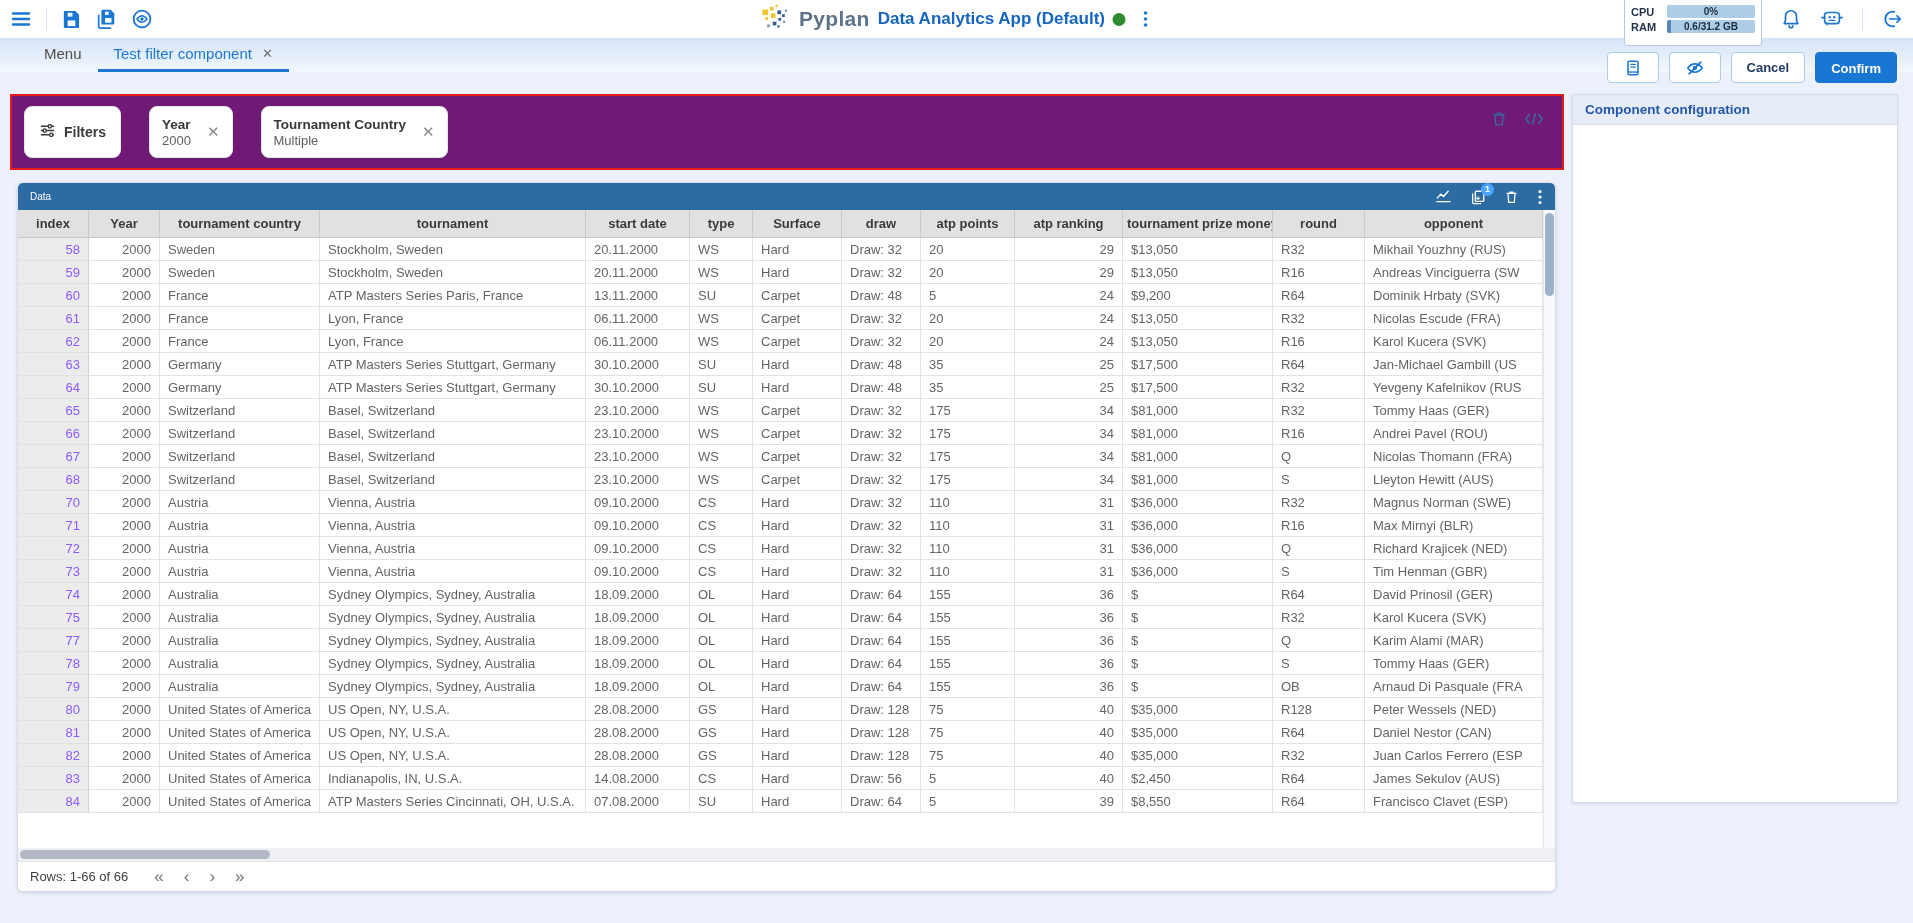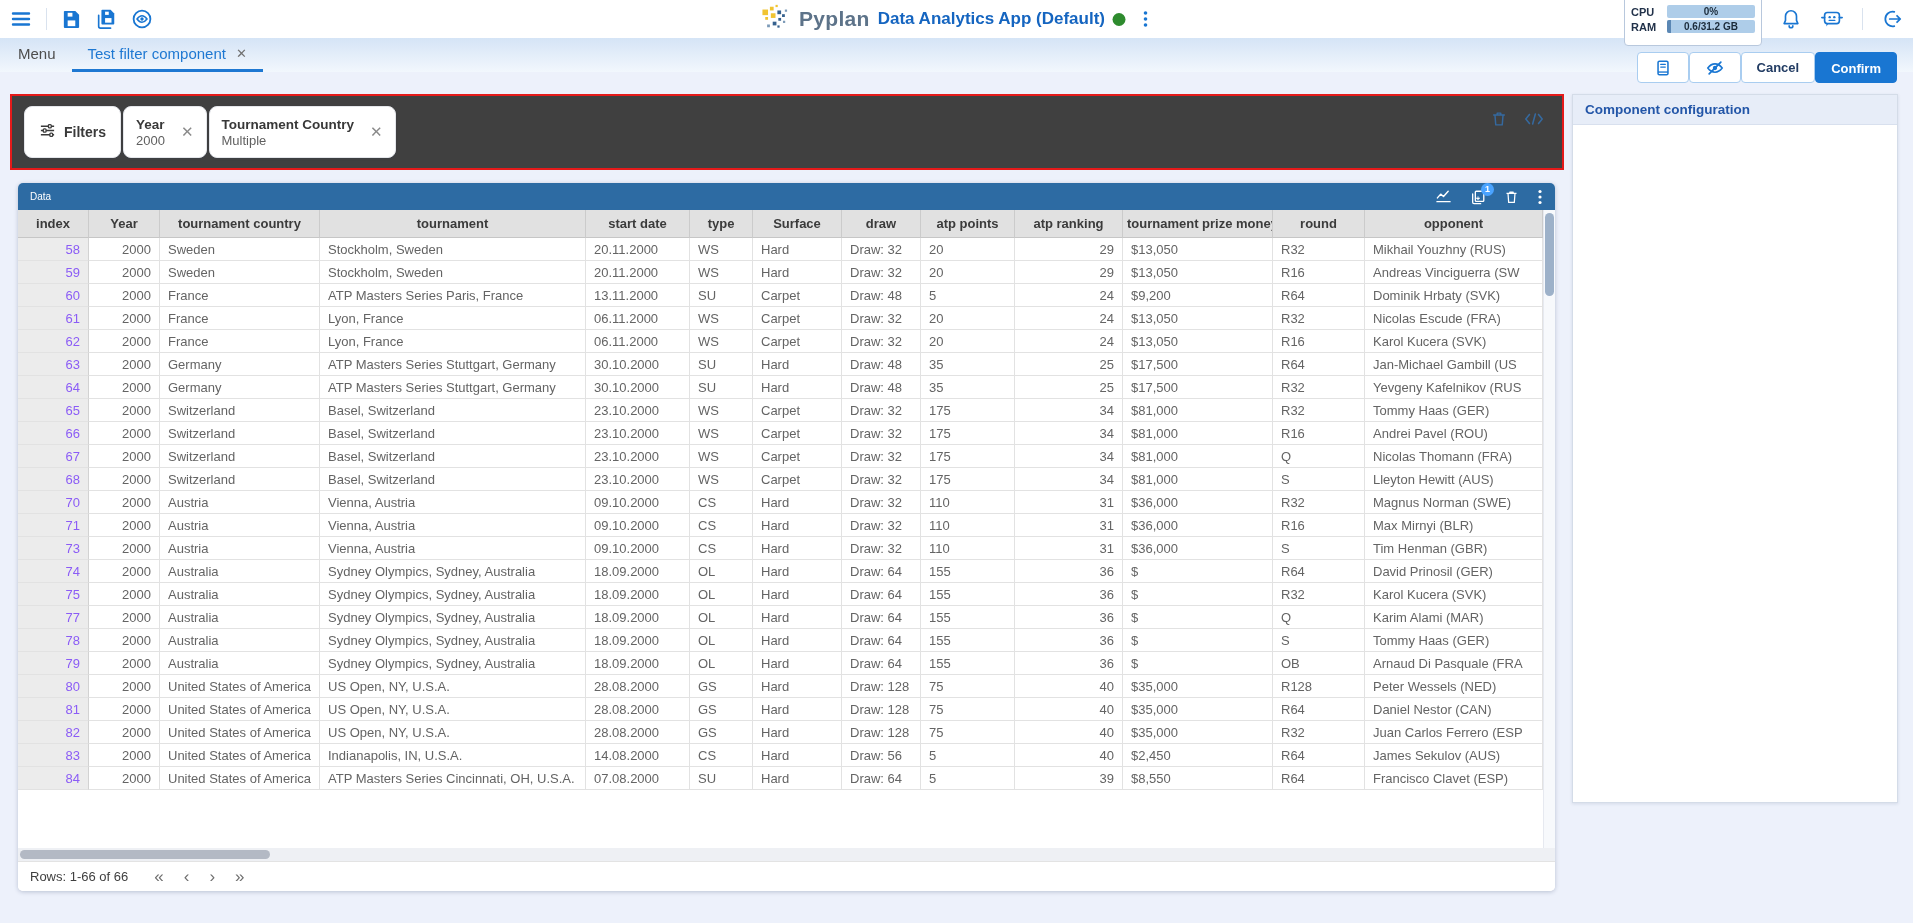--- a/index.html
+++ b/index.html
@@ -18,38 +18,38 @@
   .status-dot { width:13px; height:13px; border-radius:50%; background:#2e8b2e; display:inline-block; }
   .sysbox { border:1px solid #b8c8dd; border-radius:4px; padding:12px 6px; display:flex; flex-direction:column; gap:2px; background:#fff; }
   .sysrow { display:flex; align-items:center; gap:6px; }
   .syslabel { font-size:11px; font-weight:700; color:#22324a; width:30px; }
   .sysbar { width:88px; height:13px; background:#aecde9; border-radius:2px; position:relative; text-align:center;
     font-size:10px; font-weight:700; color:#1b2b3a; line-height:13px; overflow:hidden; }
   .sysbar .used { position:absolute; left:0; top:0; bottom:0; width:4px; background:#5b87b4; }
 
   
   .tab-bar { position:absolute; top:38px; left:0; width:1913px; height:34px;
-    background:linear-gradient(#d5e4f6, #f2f7fd); display:flex; align-items:stretch; padding-left:2px; }
+    background:linear-gradient(#d5e4f6, #f2f7fd); display:flex; align-items:stretch; padding-left:28px; }
   .tab { display:flex; align-items:center; gap:10px; padding:0 16px; font-size:15px; font-weight:500;
     color:#4d4d4d; cursor:pointer; border-bottom:3px solid transparent; }
   .tab.active { color:#1e78d2; border-bottom-color:#1e78d2; }
   .tab .x { font-size:13px; color:#707070; }
 
   
-  .actions { position:absolute; top:52px; right:16px; display:flex; align-items:center; gap:0; z-index:6; }
+  .actions { position:absolute; top:52px; right:16px; display:flex; align-items:center; gap:10px; z-index:6; }
   .act-icon-btn { width:52px; height:31px; background:#fff; border:1px solid #a9cdf0; border-radius:4px;
     display:flex; align-items:center; justify-content:center; cursor:pointer; }
   .btn-cancel { height:31px; padding:0 15px; background:#fff; border:1px solid #a9cdf0; border-radius:4px;
     font-size:13px; font-weight:700; color:#223c63; cursor:pointer; font-family:inherit; }
   .btn-confirm { height:31px; padding:8px 15px; background:#1976d2; border:1px solid #1976d2; border-radius:4px;
     font-size:13px; font-weight:700; color:#fff; cursor:pointer; font-family:inherit; }
 
   
   .filters-box { position:absolute; left:10px; top:94px; width:1554px; height:76px;
-    border:2px solid #e51a1a; background:#404040; display:flex; align-items:center; padding:0 12px; gap:2px; }
+    border:2px solid #e51a1a; background:#701a75; display:flex; align-items:center; padding:0 12px; gap:28px; }
   .card { background:#fff; border-radius:8px; border:1px solid #e4e6ea; box-shadow:0 1px 2px rgba(40,60,100,.12); }
   .filters-btn { height:52px; padding:0 14px; display:flex; align-items:center; gap:8px; cursor:pointer; }
   .filters-btn span { font-size:14px; font-weight:700; color:#3a3a3a; }
   .chip { height:52px; padding:6px 10px 6px 12px; display:flex; align-items:center; gap:14px; cursor:pointer; }
   .chip .txt { display:flex; flex-direction:column; justify-content:center; }
   .chip .t { font-size:13.5px; font-weight:700; color:#383838; line-height:17px; }
   .chip .v { font-size:13px; color:#5f5f5f; line-height:16px; }
   .chip .x { font-size:15px; color:#8a8a8a; padding:2px; }
   .filters-right { position:absolute; right:18px; top:14px; display:flex; gap:16px; }
 
@@ -527,20 +527,35 @@
             <td>CS</td>
             <td>Hard</td>
             <td>Draw: 32</td>
             <td>110</td>
             <td class="num">31</td>
             <td>$36,000</td>
             <td>R16</td>
             <td>Max Mirnyi (BLR)</td>
           </tr>
           <tr>
+            <td class="idx">72</td>
+            <td class="num">2000</td>
+            <td>Austria</td>
+            <td>Vienna, Austria</td>
+            <td>09.10.2000</td>
+            <td>CS</td>
+            <td>Hard</td>
+            <td>Draw: 32</td>
+            <td>110</td>
+            <td class="num">31</td>
+            <td>$36,000</td>
+            <td>Q</td>
+            <td>Richard Krajicek (NED)</td>
+          </tr>
+          <tr>
             <td class="idx">73</td>
             <td class="num">2000</td>
             <td>Austria</td>
             <td>Vienna, Austria</td>
             <td>09.10.2000</td>
             <td>CS</td>
             <td>Hard</td>
             <td>Draw: 32</td>
             <td>110</td>
             <td class="num">31</td>

